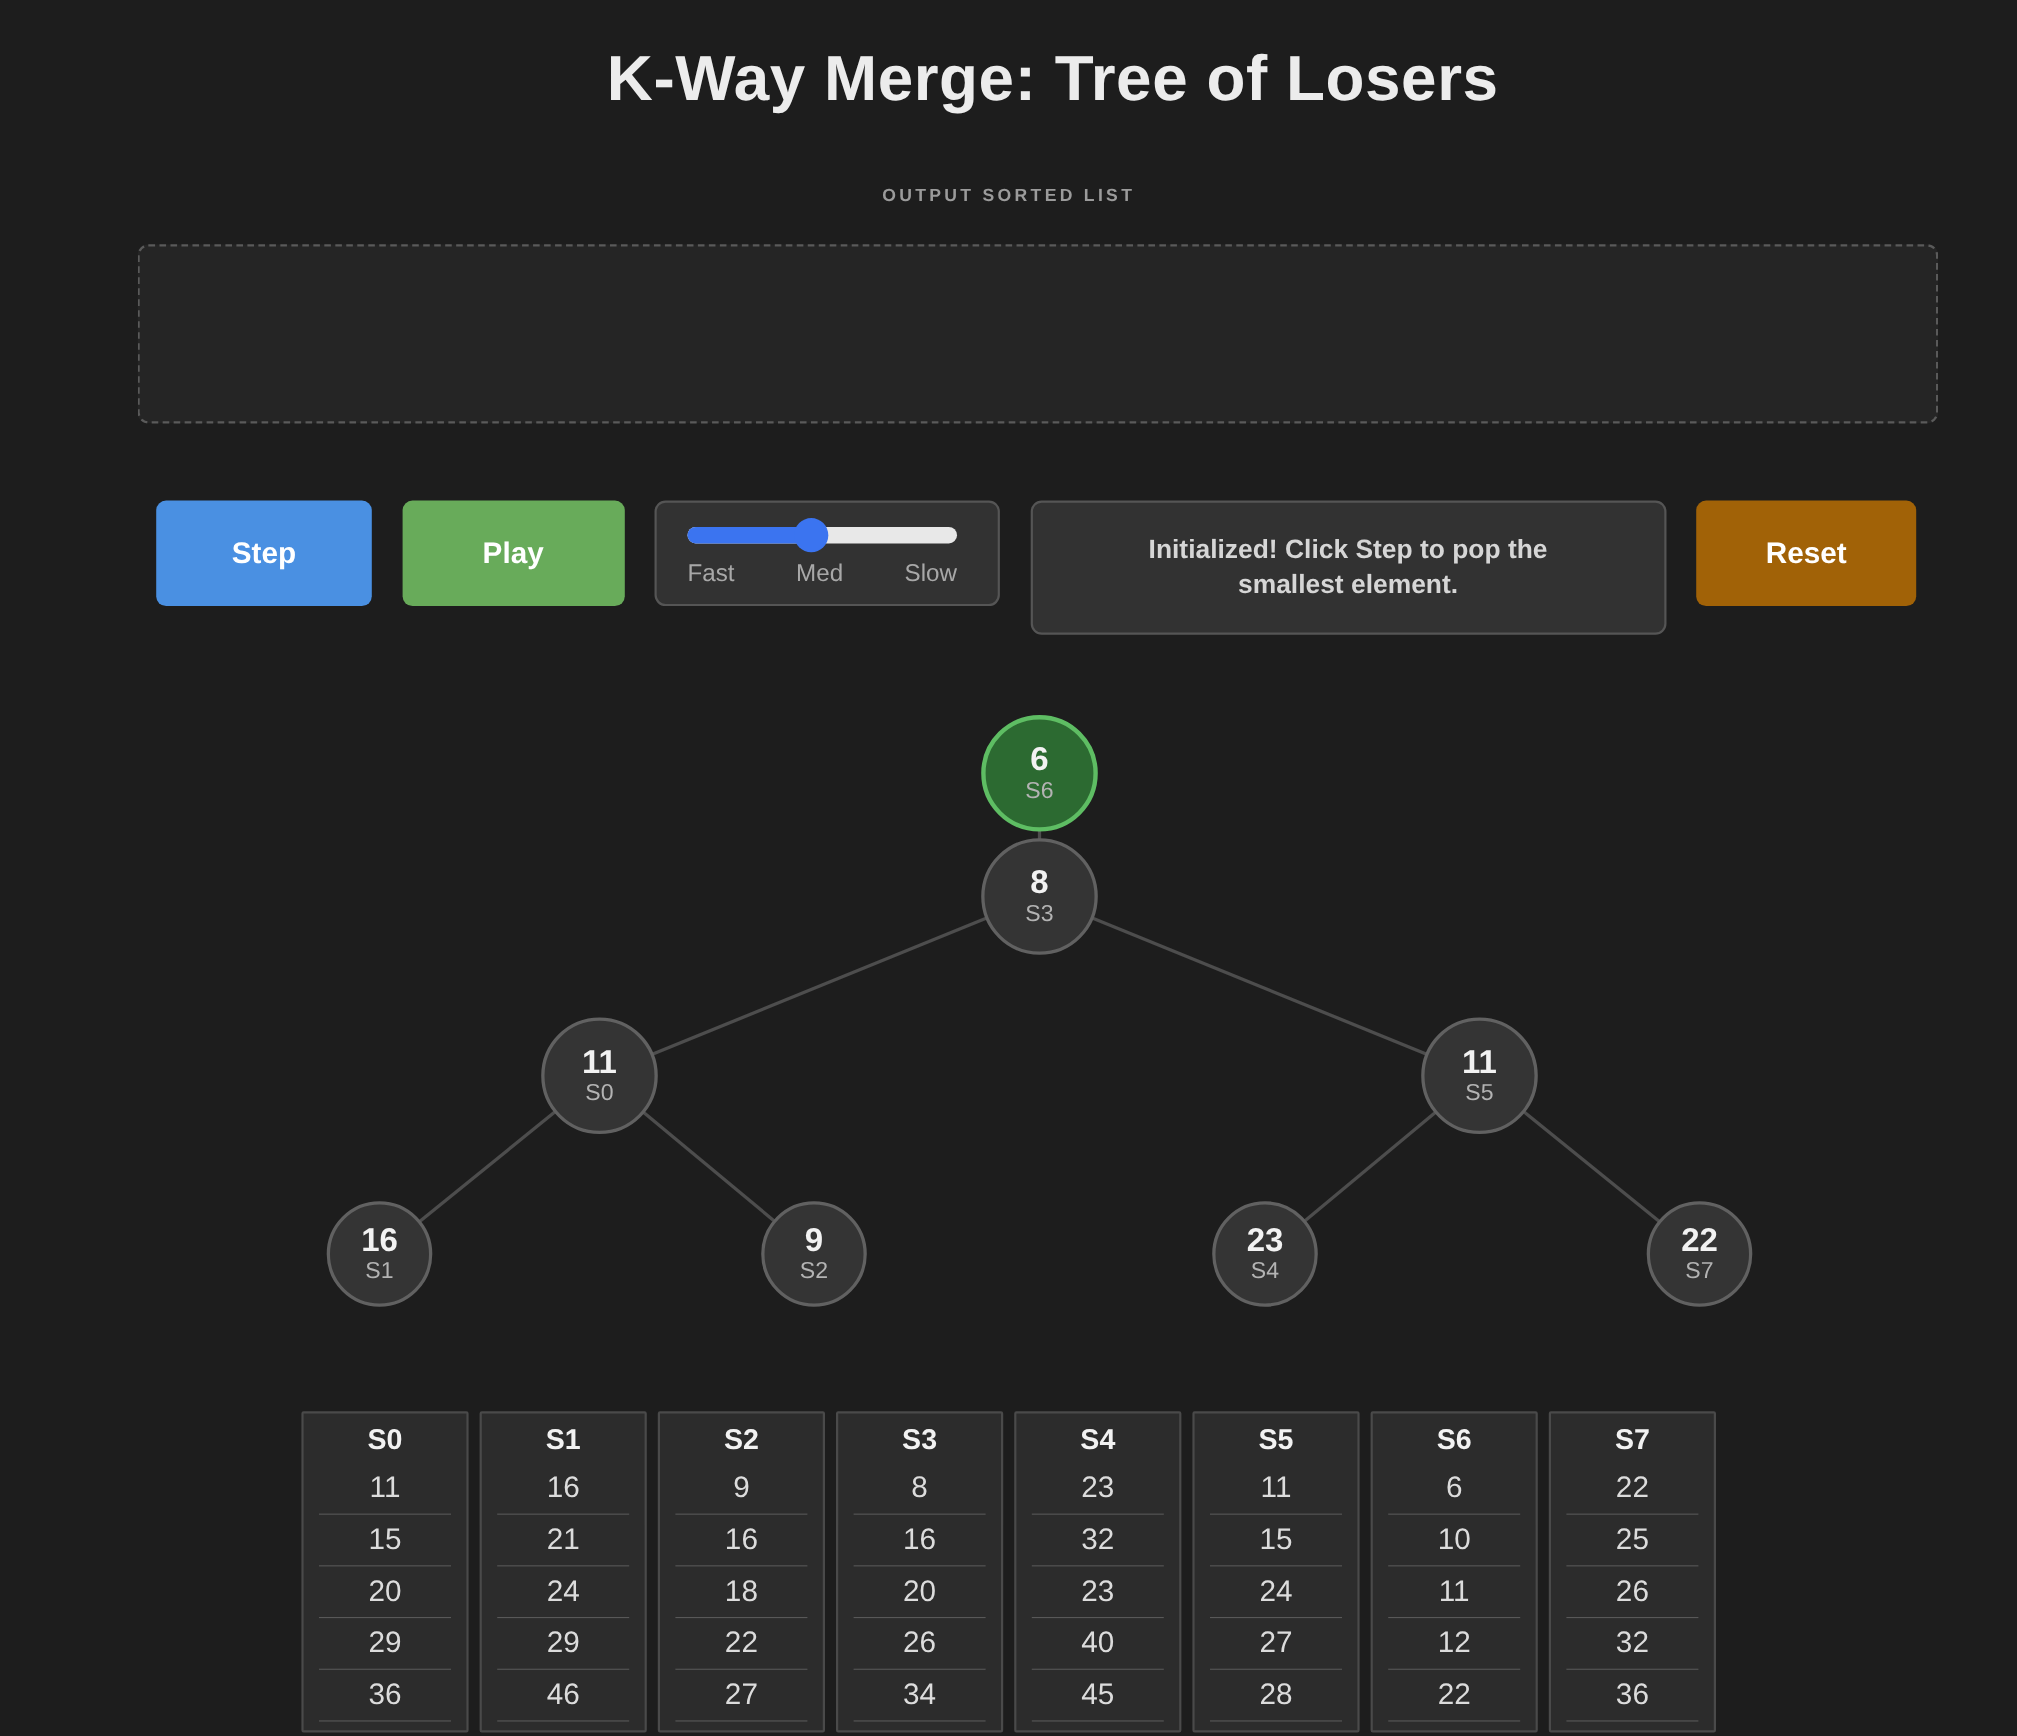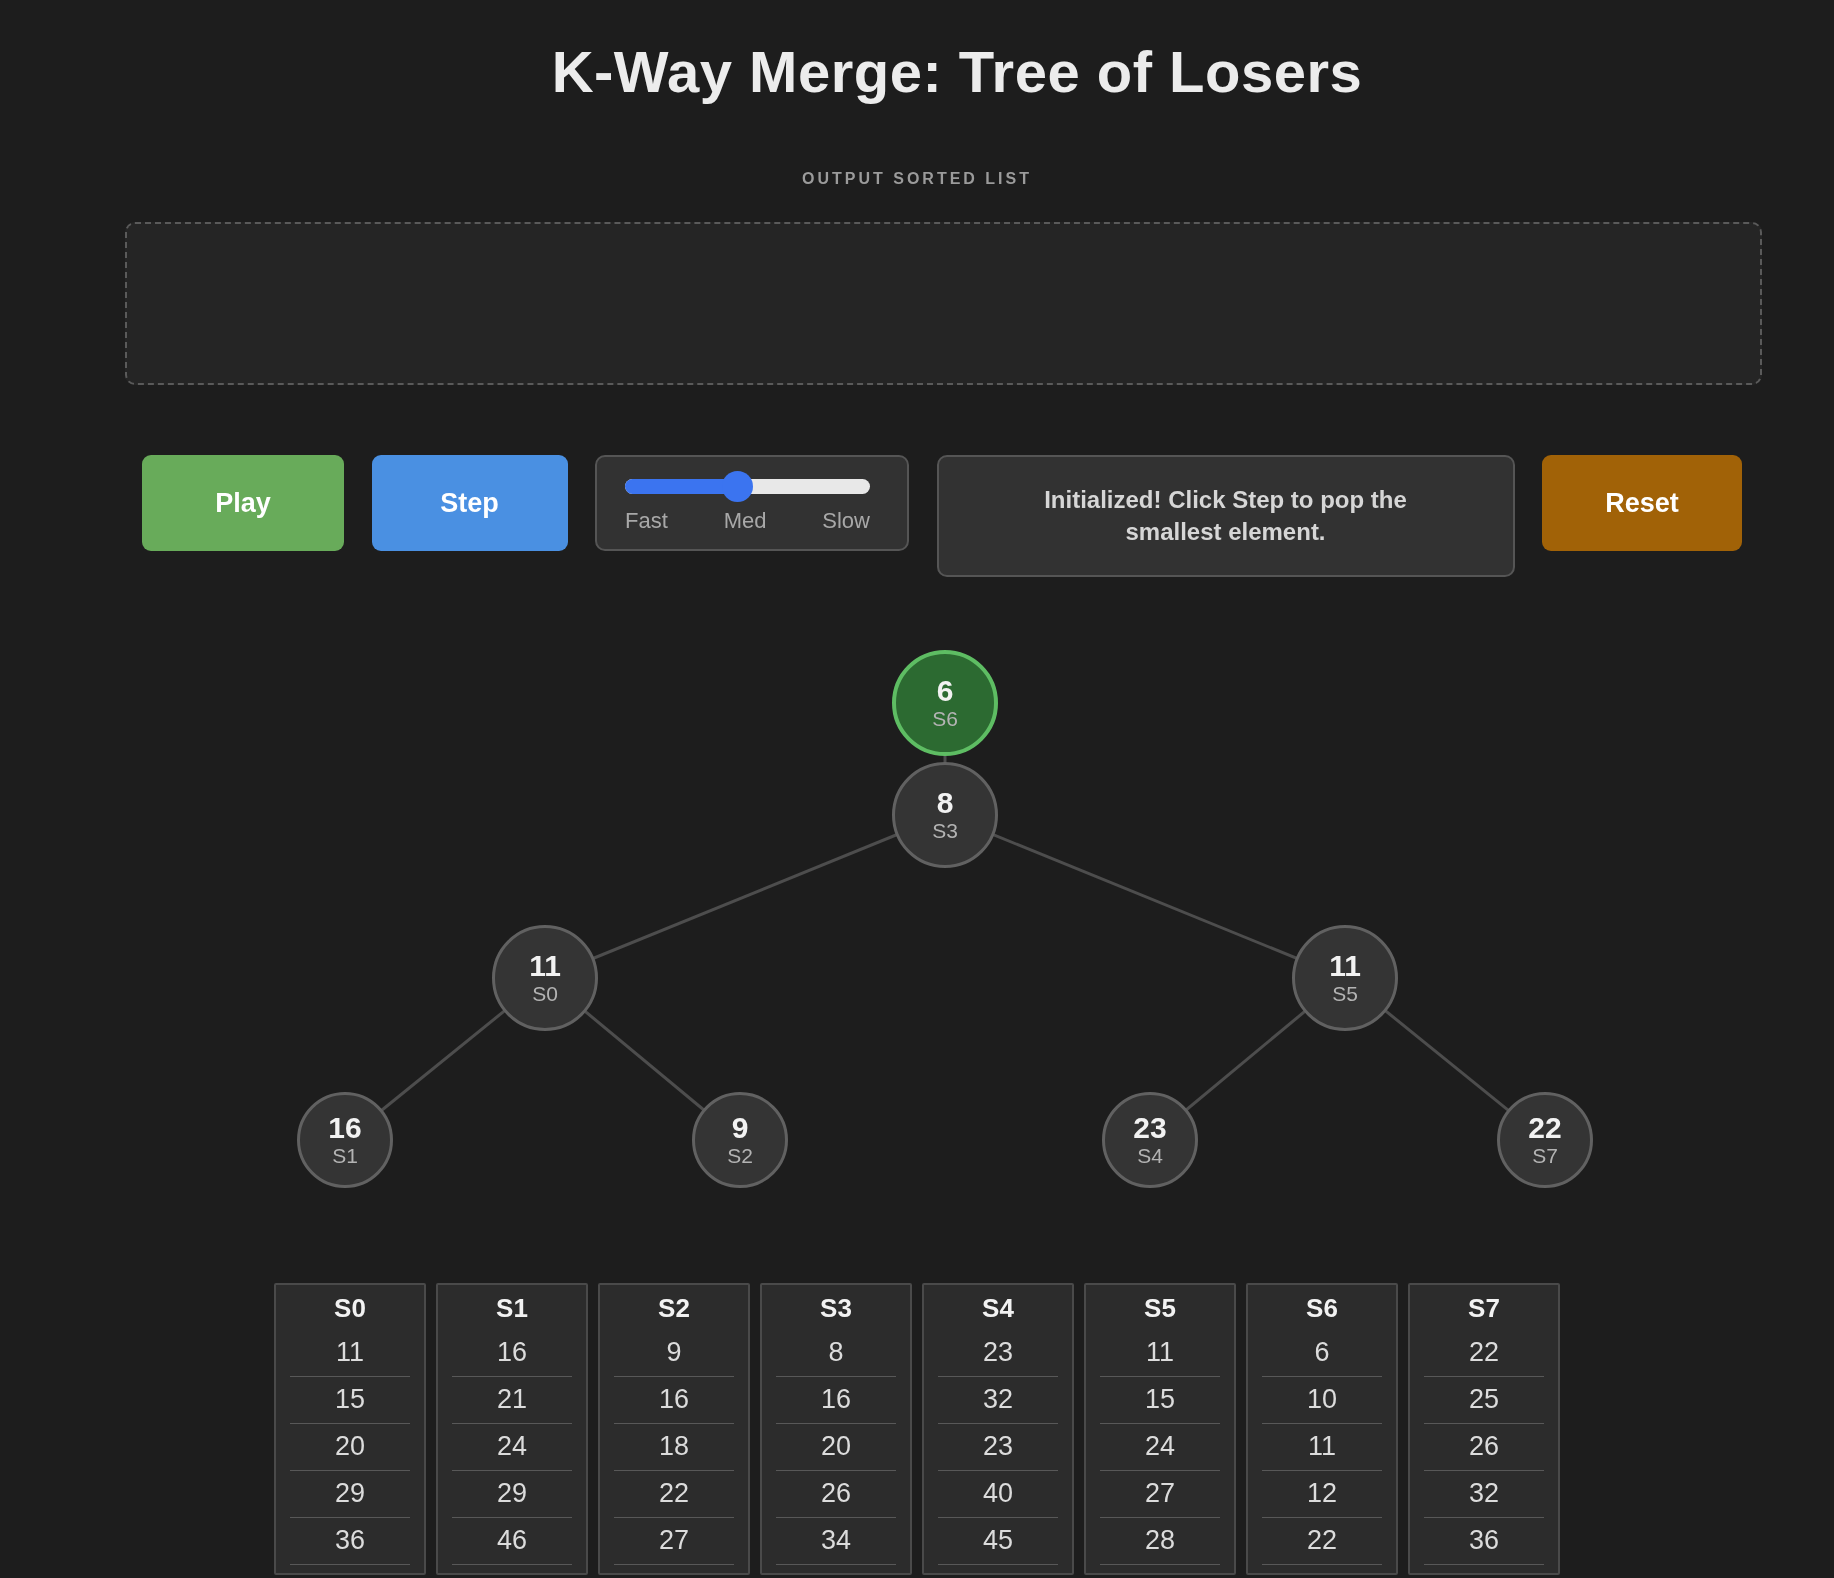--- a/index.html
+++ b/index.html
@@ -205,22 +205,22 @@
 
 <div class="app">
 
   <h1 class="page-title">K-Way Merge: Tree of Losers</h1>
 
   <div class="output-heading">OUTPUT SORTED LIST</div>
 
   <div class="output-box"></div>
 
   <div class="controls">
+    <button class="btn btn-step">Step</button>
     <button class="btn btn-play">Play</button>
-    <button class="btn btn-step">Step</button>
 
     <div class="slider-panel">
       <div class="slider-track">
         <div class="slider-fill"></div>
         <div class="slider-thumb"></div>
       </div>
       <div class="slider-labels">
         <span>Fast</span>
         <span>Med</span>
         <span>Slow</span>

